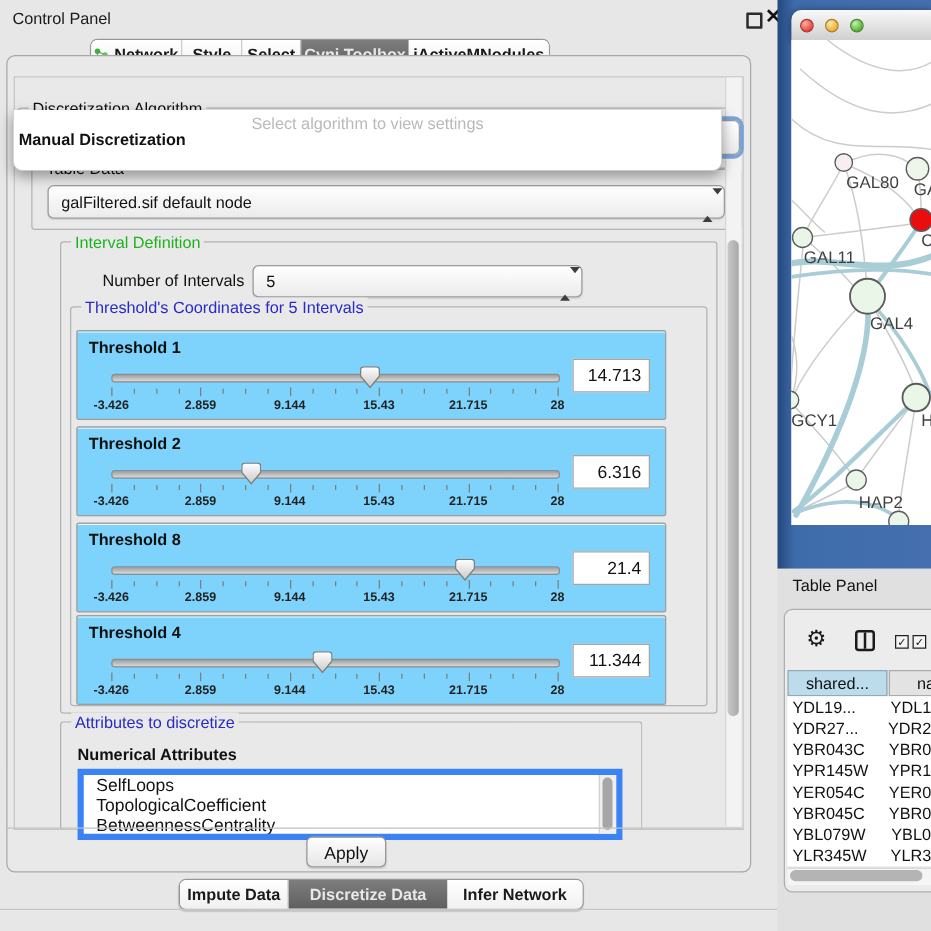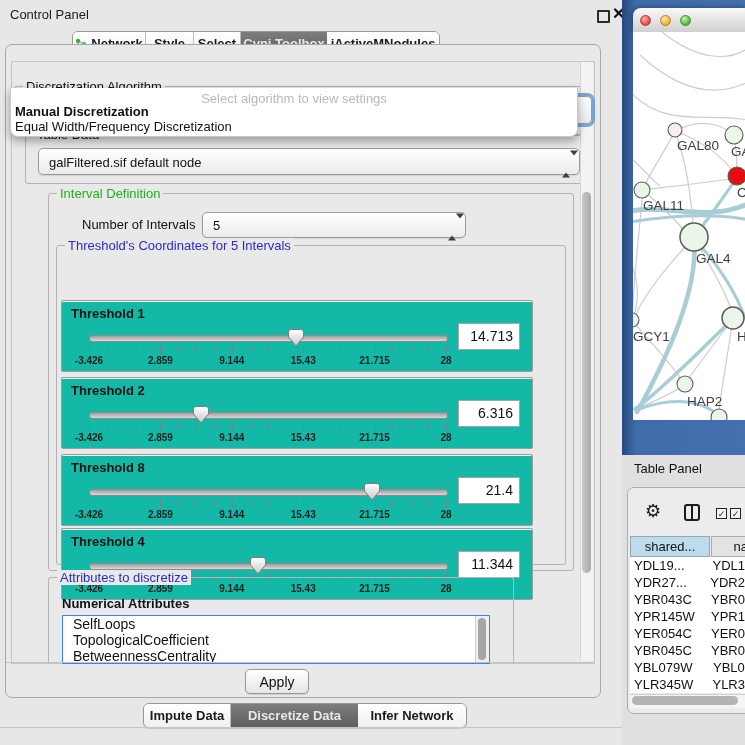--- a/index.html
+++ b/index.html
@@ -37,33 +37,33 @@
   .tri.up{border-bottom:5px solid #3d3d3d;margin-bottom:3px;}
   .tri.dn{border-top:5px solid #3d3d3d;}
   .focus-ring{box-shadow:0 0 0 3px rgba(100,150,215,.85);}
   
   .popup{left:10px;top:88px;width:566px;height:48px;background:#fff;border:1px solid #c9c9c9;border-top:none;border-radius:0 0 8px 8px;box-shadow:0 4px 10px rgba(0,0,0,.35);z-index:50;}
   .popup .prompt{position:absolute;left:0;right:0;top:3px;text-align:center;color:#b9b9b9;font-size:13px;}
   .popup .item{position:absolute;left:4px;font-size:13px;color:#111;white-space:nowrap;}
   .popup .item.b{font-weight:bold;top:16px;}
   .popup .item.r{top:31px;}
   
-  .thr{position:absolute;left:61px;width:470px;height:70px;border:1px solid #9d9d9d;background:#14b8a6;border-radius:2px;box-shadow:inset 0 1px 0 #f5f5f5;margin-top:36px;}
+  .thr{position:absolute;left:61px;width:470px;height:70px;border:1px solid #9d9d9d;background:#7dd3fc;border-radius:2px;box-shadow:inset 0 1px 0 #f5f5f5;}
   .thr .lbl{position:absolute;left:9px;top:5px;font-weight:bold;font-size:13px;}
   .track{position:absolute;left:27px;top:34px;width:357px;height:5px;border-radius:3px;background:linear-gradient(#9f9f9f,#d9d9d9);border:1px solid #8d8d8d;}
   .thumb{position:absolute;top:-7px;width:16px;height:18px;margin-left:-8px;}
   .ticks{position:absolute;left:27px;top:45px;width:357px;height:9px;}
   .ticks .tick{position:absolute;top:0;width:1px;height:7px;background:#7e7e7e;}
   .ticks .tick.short{height:4px;top:1px;}
   .ticklabels{position:absolute;left:27px;top:54px;width:357px;height:12px;}
   .ticklabels span{position:absolute;transform:translateX(-50%);font-size:10px;font-weight:bold;color:#1f1f1f;white-space:nowrap;}
   .vbox{position:absolute;left:396px;top:22px;width:62px;height:27px;background:#fff;border:1px solid #a5a5a5;font-size:14px;text-align:right;line-height:25px;padding-right:6px;box-sizing:border-box;}
   
   .attr-label{left:62px;top:596px;font-size:13px;font-weight:bold;}
-  .attr-list{left:62px;top:615px;width:426px;height:47px;background:#fff;border:1px solid #3b82f6;overflow:hidden;}
+  .attr-list{left:62px;top:615px;width:426px;height:47px;background:#fff;border:5px solid #3b82f6;overflow:hidden;}
   .attr-list .it{font-size:14px;line-height:16px;padding-left:10px;white-space:nowrap;}
   .list-scroll{position:absolute;right:0;top:0;width:13px;height:47px;background:#efefef;border-left:1px solid #d2d2d2;}
   .list-thumb{position:absolute;left:2px;top:2px;width:8px;height:42px;background:#a6a6a6;border-radius:4px;}
   .pane-bottom{left:6px;top:662px;width:588px;border-top:1px solid #c2c2c2;height:0;}
   
   .aqua-btn{position:absolute;background:linear-gradient(#ffffff,#e6e6e6);border:1px solid #979797;border-radius:5px;font-size:14px;color:#111;display:flex;align-items:center;justify-content:center;box-shadow:0 1px 1px rgba(0,0,0,.12);}
   .bottombar{left:143px;top:703px;height:23px;display:flex;border:1px solid #979797;border-radius:6px;overflow:hidden;background:#fff;box-shadow:0 1px 1px rgba(0,0,0,.15);justify-content:center;}
   .cp-outer-bottom{left:0;top:727px;width:622px;border-top:1px solid #c6c6c6;height:0;}
   
   .net-area{left:622px;top:0;width:123px;height:455px;background:linear-gradient(90deg,#26487d 0px,#3e6cab 14px,#456fae);}
@@ -129,21 +129,20 @@
 <div class="abs content-pane"></div>
 
 <div class="group" style="left:14px;top:86px;width:576px;height:48px;">
   <span class="gtitle">Discretization Algorithm</span>
 </div>
 <div class="combo focus-ring" style="left:38px;top:96px;width:552px;height:26px;z-index:5;"></div>
 
 <div class="abs popup">
   <div class="prompt">Select algorithm to view settings</div>
   <div class="item b">Manual Discretization</div>
-  <div class="item r">Equal Width/Frequency Discretization</div>
 </div>
 
 <div class="group" style="left:25px;top:134px;width:566px;height:48px;">
   <span class="gtitle">Table Data</span>
 </div>
 <div class="combo" style="left:38px;top:148px;width:540px;height:25px;">
   <span class="val">galFiltered.sif default node</span>
   <span class="spinner"><span class="tri up"></span><span class="tri dn"></span></span>
 </div>
 

